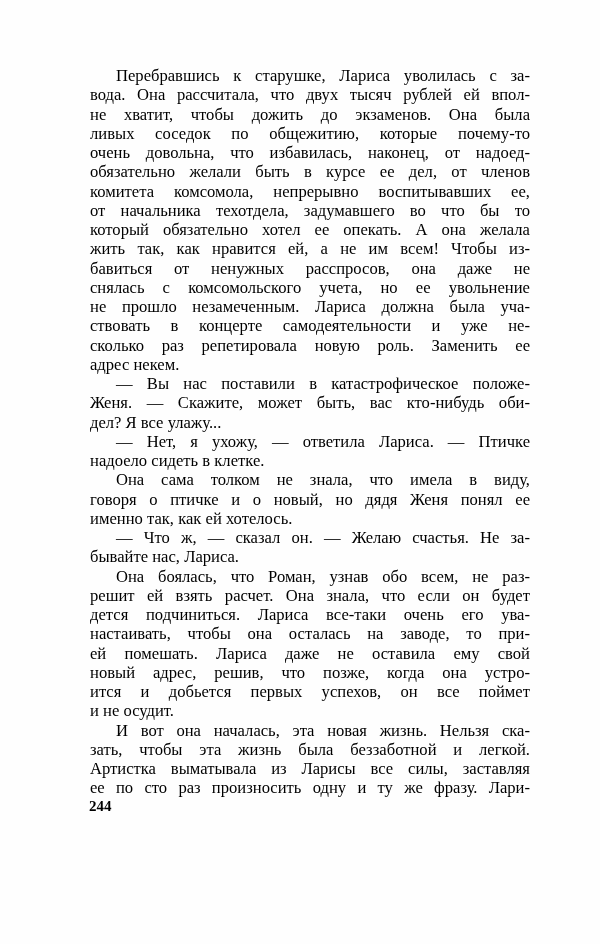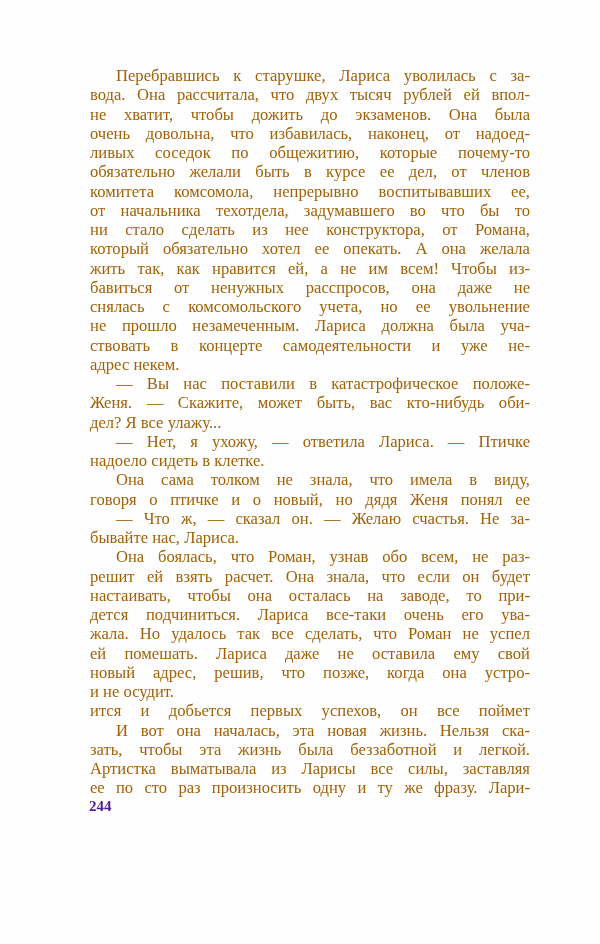--- a/index.html
+++ b/index.html
@@ -14,21 +14,21 @@
     overflow: hidden;
     background: #fefefe;
   }
   .page {
     position: absolute;
     left: 90px;
     top: 66px;
     width: 440px;
     font-family: "Liberation Serif", "DejaVu Serif", serif;
     font-size: 16.6px;
-    color: #a16207;
+    color: #000000;
   }
   .line {
     display: block;
     height: 19.25px;
     line-height: 19.25px;
     white-space: nowrap;
     text-align: justify;
     text-align-last: justify;
     overflow: visible;
   }
@@ -38,78 +38,78 @@
   .line.indent {
     padding-left: 26px;
   }
   .page-number {
     position: absolute;
     left: 89px;
     top: 798px;
     font-family: "Liberation Serif", "DejaVu Serif", serif;
     font-weight: bold;
     font-size: 15px;
-    color: #4c1d95;
+    color: #000000;
   }
 </style>
 </head>
 <body>
 
 <div class="page">
 
   <div>
     <span class="line indent">Перебравшись к старушке, Лариса уволилась с за-</span>
     <span class="line">вода. Она рассчитала, что двух тысяч рублей ей впол-</span>
     <span class="line">не хватит, чтобы дожить до экзаменов. Она была</span>
+    <span class="line">ливых соседок по общежитию, которые почему-то</span>
     <span class="line">очень довольна, что избавилась, наконец, от надоед-</span>
-    <span class="line">ливых соседок по общежитию, которые почему-то</span>
     <span class="line">обязательно желали быть в курсе ее дел, от членов</span>
     <span class="line">комитета комсомола, непрерывно воспитывавших ее,</span>
     <span class="line">от начальника техотдела, задумавшего во что бы то</span>
-    <span class="line">ни стало сделать из нее конструктора, от Романа,</span>
     <span class="line">который обязательно хотел ее опекать. А она желала</span>
     <span class="line">жить так, как нравится ей, а не им всем! Чтобы из-</span>
     <span class="line">бавиться от ненужных расспросов, она даже не</span>
     <span class="line">снялась с комсомольского учета, но ее увольнение</span>
     <span class="line">не прошло незамеченным. Лариса должна была уча-</span>
     <span class="line">ствовать в концерте самодеятельности и уже не-</span>
+    <span class="line">сколько раз репетировала новую роль. Заменить ее</span>
     <span class="line last">адрес некем.</span>
   </div>
 
   <div>
     <span class="line indent">— Вы нас поставили в катастрофическое положе-</span>
     <span class="line">Женя. — Скажите, может быть, вас кто-нибудь оби-</span>
     <span class="line last">дел? Я все улажу...</span>
   </div>
 
   <div>
     <span class="line indent">— Нет, я ухожу, — ответила Лариса. — Птичке</span>
     <span class="line last">надоело сидеть в клетке.</span>
   </div>
 
   <div>
     <span class="line indent">Она сама толком не знала, что имела в виду,</span>
     <span class="line">говоря о птичке и о новый, но дядя Женя понял ее</span>
+    <span class="line last">именно так, как ей хотелось.</span>
   </div>
 
   <div>
     <span class="line indent">— Что ж, — сказал он. — Желаю счастья. Не за-</span>
     <span class="line last">бывайте нас, Лариса.</span>
   </div>
 
   <div>
     <span class="line indent">Она боялась, что Роман, узнав обо всем, не раз-</span>
     <span class="line">решит ей взять расчет. Она знала, что если он будет</span>
+    <span class="line">дется подчиниться. Лариса все-таки очень его ува-</span>
     <span class="line">настаивать, чтобы она осталась на заводе, то при-</span>
-    <span class="line">дется подчиниться. Лариса все-таки очень его ува-</span>
-    <span class="line">жала. Но удалось так все сделать, что Роман не успел</span>
     <span class="line">ей помешать. Лариса даже не оставила ему свой</span>
     <span class="line">новый адрес, решив, что позже, когда она устро-</span>
+    <span class="line">ится и добьется первых успехов, он все поймет</span>
     <span class="line last">и не осудит.</span>
-    <span class="line">ится и добьется первых успехов, он все поймет</span>
   </div>
 
   <div>
     <span class="line indent">И вот она началась, эта новая жизнь. Нельзя ска-</span>
     <span class="line">зать, чтобы эта жизнь была беззаботной и легкой.</span>
     <span class="line">Артистка выматывала из Ларисы все силы, заставляя</span>
     <span class="line">ее по сто раз произносить одну и ту же фразу. Лари-</span>
   </div>
 </div>
 

